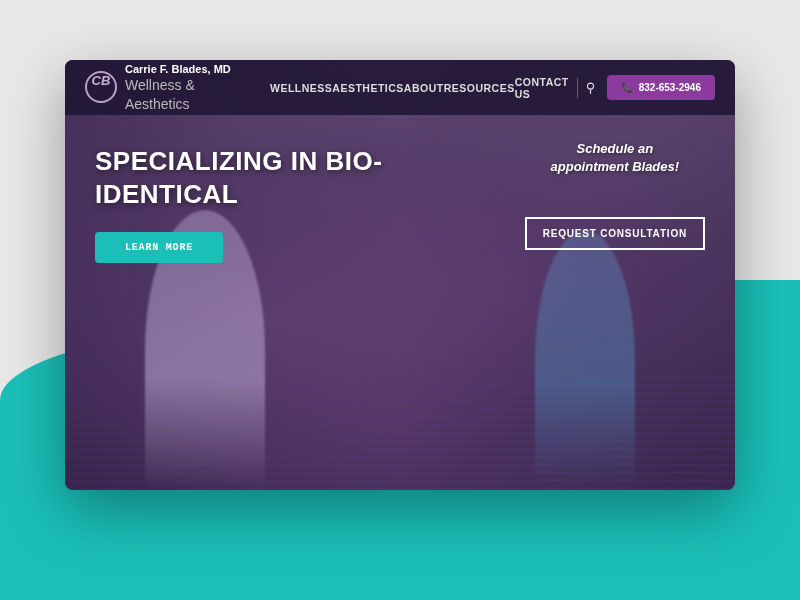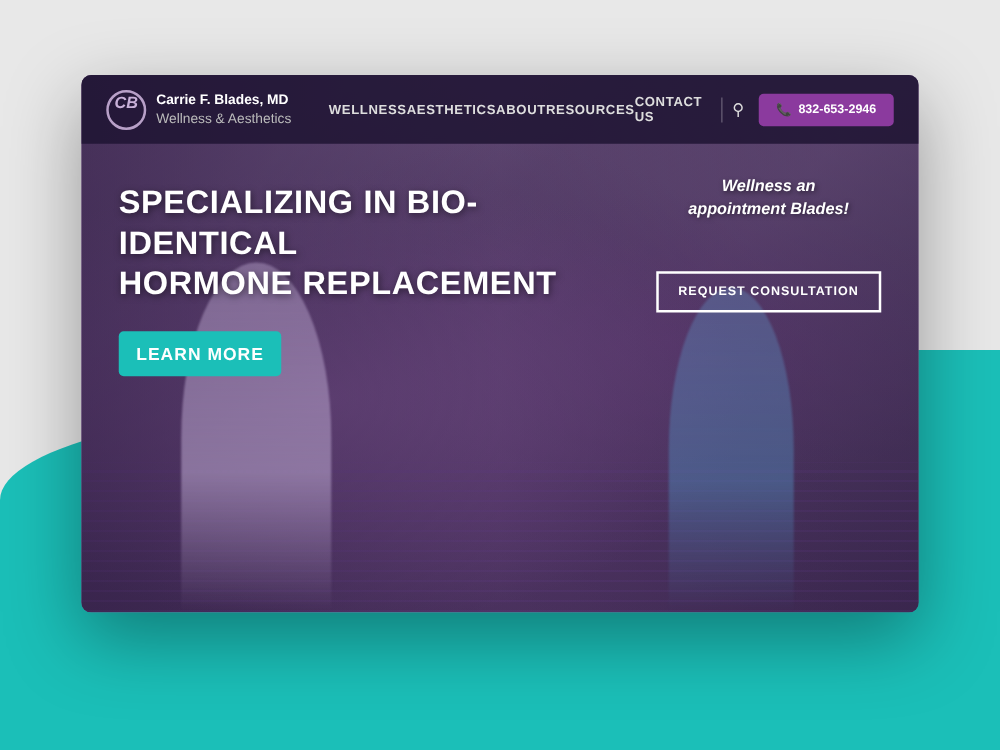--- a/index.html
+++ b/index.html
@@ -132,21 +132,21 @@
     }
 
     .logo-text .name {
       font-size: 11px;
       font-weight: bold;
       color: #fff;
       display: block;
     }
 
     .logo-text .subtitle {
-      font-size: 11px;
+      font-size: 14px;
       color: #bbb;
       display: block;
     }
 
     .nav-links {
       display: flex;
       align-items: center;
       margin-left: 10px;
       flex: 1;
     }
@@ -209,28 +209,29 @@
       line-height: 1.25;
       max-width: 390px;
       text-shadow: 1px 2px 6px rgba(0,0,0,0.5);
     }
 
     .learn-more-btn {
       margin-top: 22px;
       display: inline-block;
       background: #1bbfb8;
       color: #fff;
-      padding: 10px 14px;
+      padding: 10px 30px;
       border-radius: 4px;
-      font-size: 14px;
+      font-size: 10px;
       font-weight: 700;
       letter-spacing: 0.8px;
       text-transform: uppercase;
       cursor: pointer;
       border: none;
+      font-family: Liberation Mono, monospace;
     }
 
     
     .appointment-box {
       position: absolute;
       top: 80px;
       right: 30px;
       z-index: 15;
       text-align: center;
     }
@@ -336,26 +337,25 @@
         <button class="phone-btn">
           <span>📞</span>
           <span>832-653-2946</span>
         </button>
       </div>
     </nav>
 
     <div class="hero-content">
       <h1 class="hero-headline">
         <span>SPECIALIZING IN BIO-IDENTICAL</span><br>
-        <span>HORMONE REPLACEMENT</span>
       </h1>
       <button class="learn-more-btn">LEARN MORE</button>
     </div>
 
     <div class="appointment-box">
       <div class="appointment-text">
-        <span>Wellness an</span><br>
+        <span>Schedule an</span><br>
         <span>appointment Blades!</span>
       </div>
       <button class="request-btn">REQUEST CONSULTATION</button>
     </div>
   </div>
 </div>
 
 </body></html>

